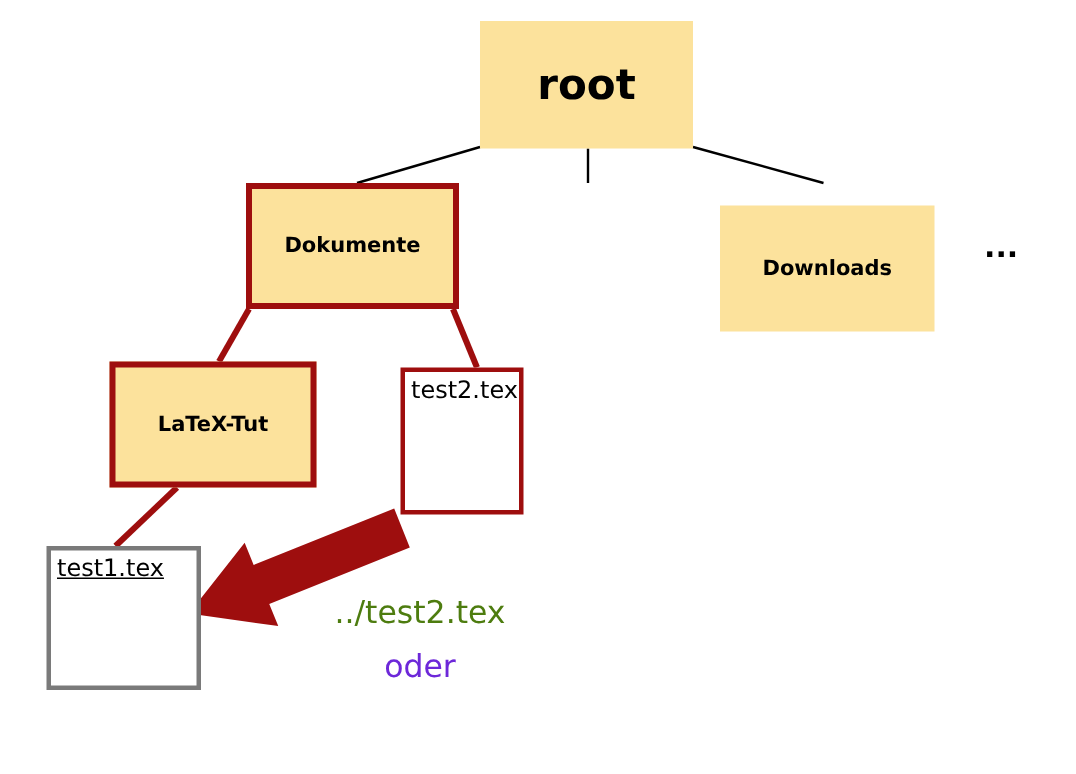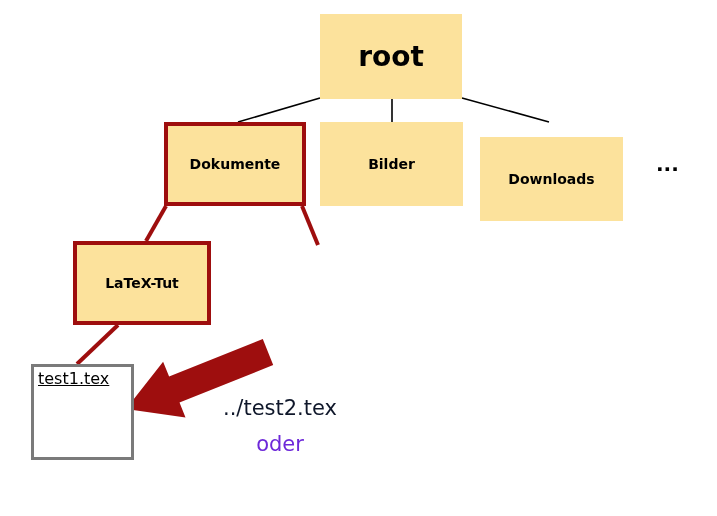--- a/index.html
+++ b/index.html
@@ -63,21 +63,21 @@
   .annotation {
     position: absolute;
     left: 190px;
     top: 390px;
     width: 180px;
     text-align: center;
     font-size: 21px;
     line-height: 36px;
   }
   .annotation .red-path {
-    color: #0f172a;
+    color: #4d7c0f;
     display: block;
   }
   .annotation .oder {
     color: #6d28d9;
     display: block;
   }
 </style>
 </head>
 <body>
 
@@ -97,36 +97,36 @@
   </svg>
 
   <div class="node" style="left:320px; top:14px; width:142px; height:85px; font-size:28px;">
     <span>root</span>
   </div>
 
   <div class="node highlight" style="left:164px; top:122px; width:142px; height:84px;">
     <span>Dokumente</span>
   </div>
 
-  <div class="node" style="left:320px; top:122px; width:143px; height:84px;">
-    <span>Bilder</span>
-  </div>
 
   <div class="node" style="left:480px; top:137px; width:143px; height:84px;">
     <span>Downloads</span>
   </div>
 
   <div class="ellipsis" style="left:656px; top:152px;">
     <span>...</span>
   </div>
 
   <div class="node highlight" style="left:73px; top:241px; width:138px; height:84px;">
     <span>LaTeX-Tut</span>
   </div>
 
+  <div class="file highlight" style="left:267px; top:245px; width:82px; height:98px;">
+    <span>test2.tex</span>
+  </div>
 
   <div class="file muted" style="left:31px; top:364px; width:103px; height:96px;text-decoration:underline;">
     <span>test1.tex</span>
   </div>
 
   <div class="annotation">
     <span class="red-path">../test2.tex</span>
     <span class="oder">oder</span>
   </div>
 

